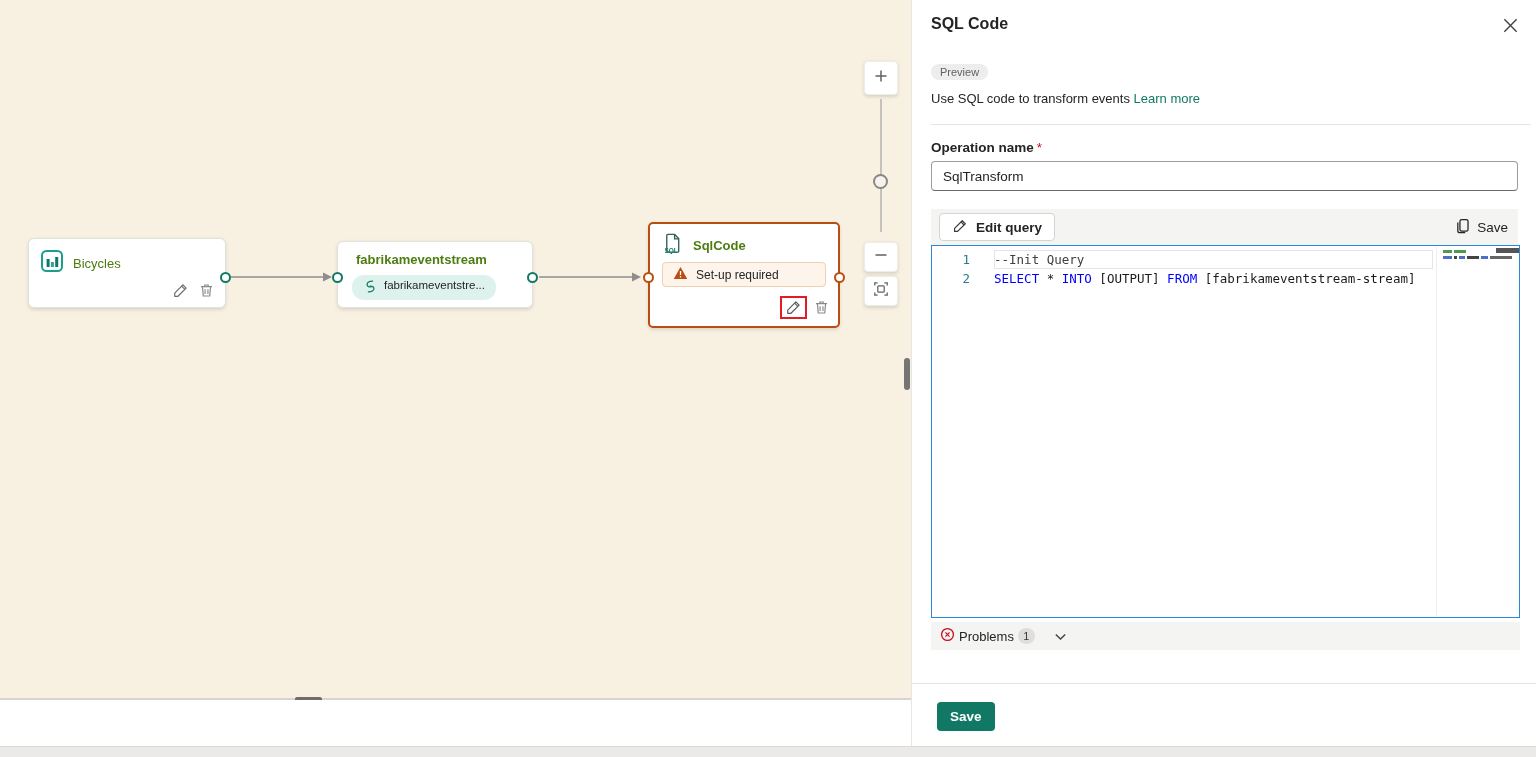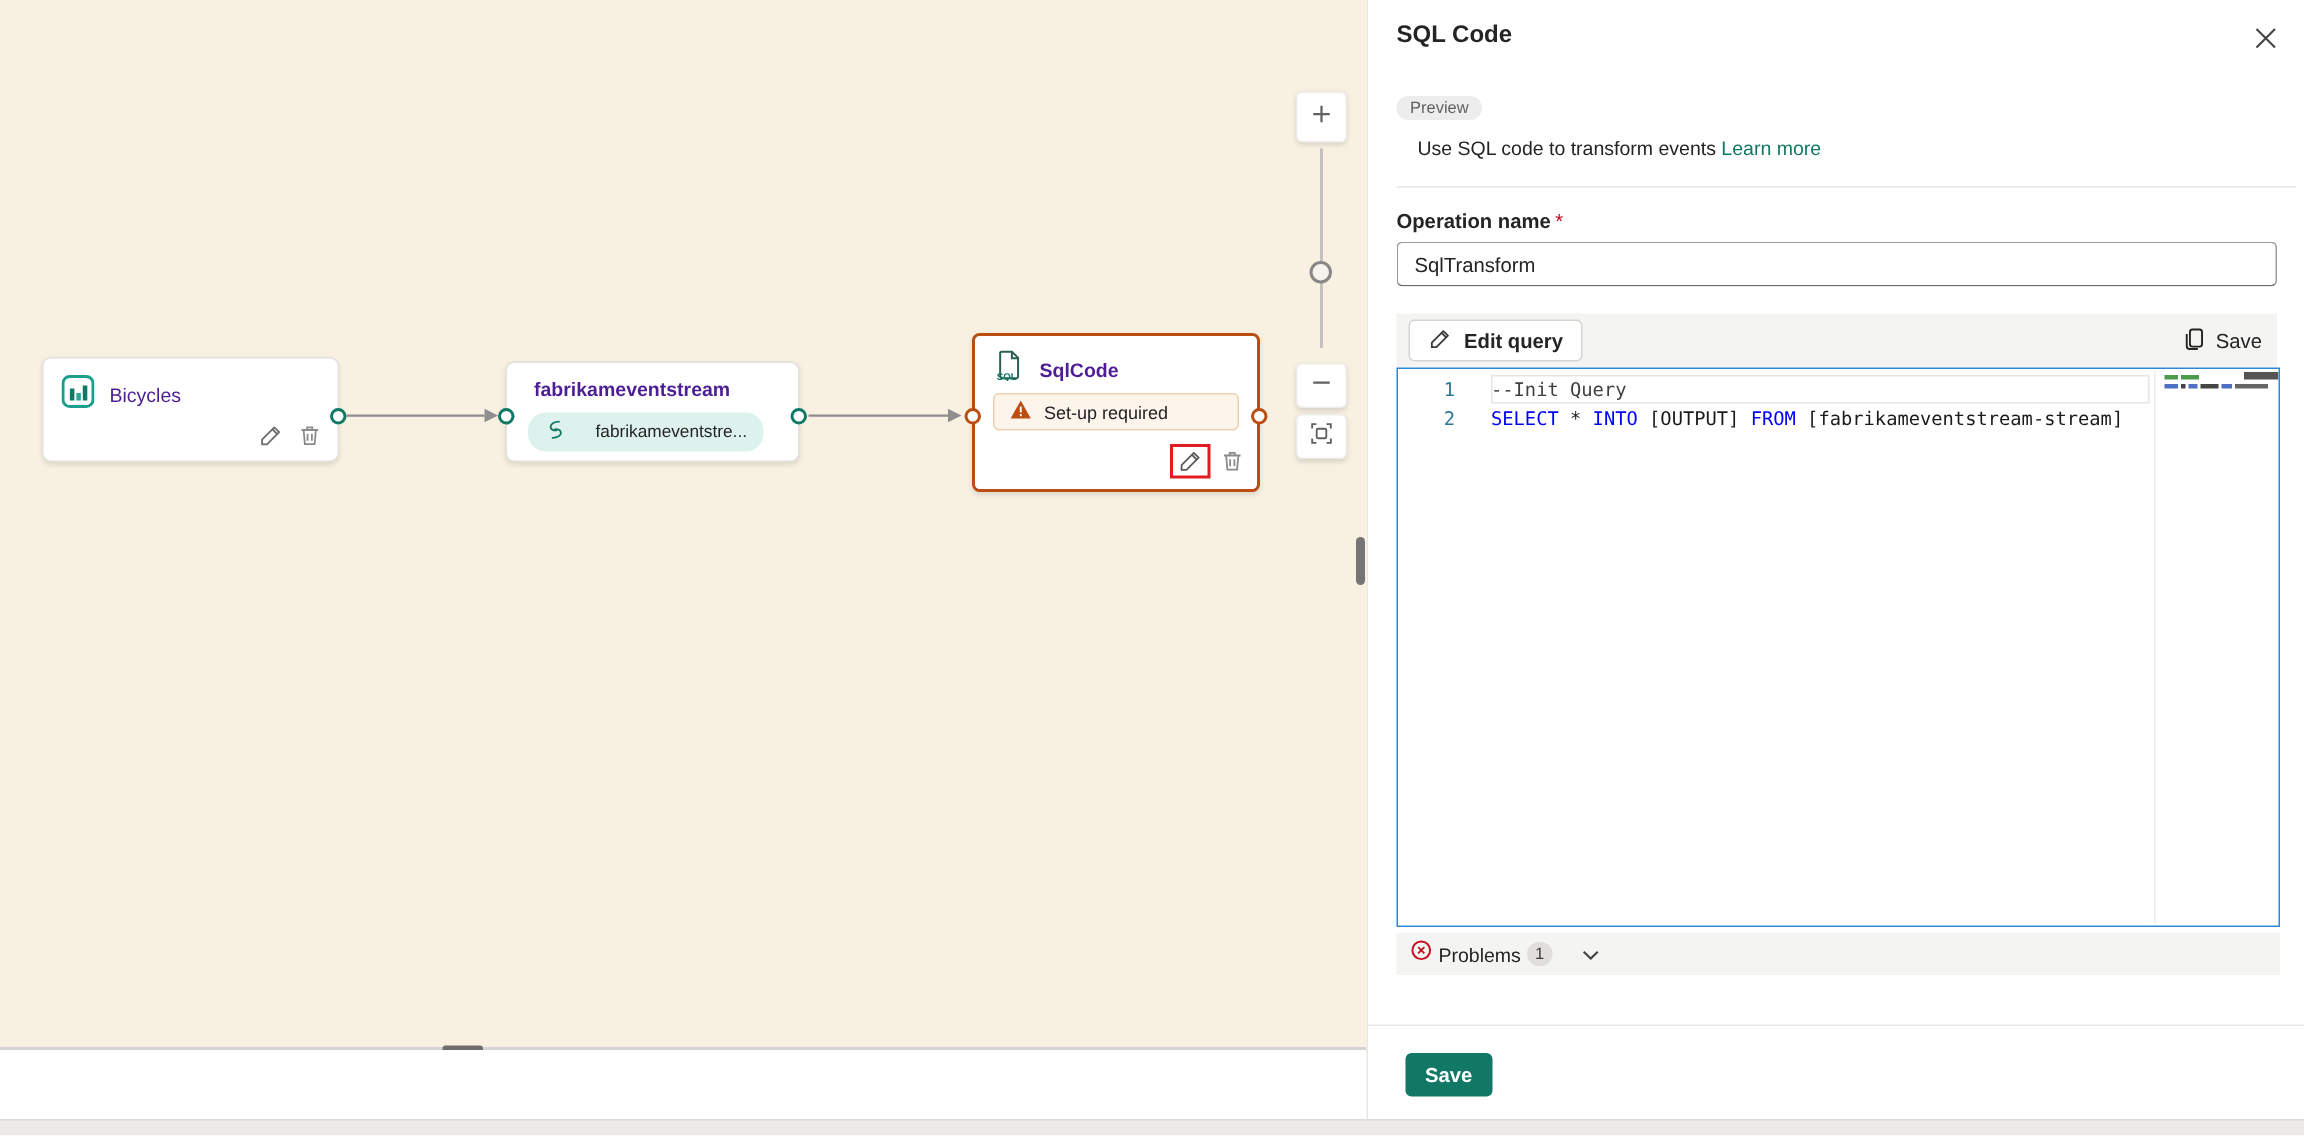--- a/index.html
+++ b/index.html
@@ -5,31 +5,31 @@
   * { box-sizing: border-box; margin: 0; padding: 0; }
   html,body { width:1536px; height:757px; overflow:hidden; font-family:"Liberation Sans", sans-serif; background:#fff; color:#242424; }
   .page { position:relative; width:1536px; height:757px; }
 
   
   .canvas { position:absolute; left:0; top:0; width:911px; height:700px; background:#F8F1E2; overflow:hidden; }
   .edges { position:absolute; left:0; top:0; pointer-events:none; }
 
   .node { position:absolute; background:#fff; border:1px solid #E3E1DE; border-radius:6px; box-shadow:0 1.6px 3.6px rgba(0,0,0,.11); }
   .node-head { display:flex; align-items:center; gap:10px; padding:11px 12px 0 12px; }
-  .node-title { font-size:13px; font-weight:600; color:#4c1d95; white-space:nowrap; }
+  .node-title { font-size:13px; font-weight:600; color:#4d7c0f; white-space:nowrap; }
   .node-actions { position:absolute; right:10px; bottom:8px; display:flex; align-items:center; gap:9px; color:#616161; }
   .icon-btn { display:inline-flex; cursor:pointer; }
 
   #node-bicycles { left:28px; top:238px; width:198px; height:70px; }
   #node-bicycles .node-title { font-weight:400; }
 
   #node-es { left:337px; top:241px; width:196px; height:67px; }
   #node-es .node-head { padding:10px 14px 0 18px; }
   #node-es .node-title { font-weight:700; }
-  .stream-pill { position:absolute; left:14px; top:33px; display:inline-flex; align-items:center; gap:19px; background:#DDF2ED; border-radius:12px; padding:4px 11px; font-size:11.5px; color:#242424; white-space:nowrap; }
+  .stream-pill { position:absolute; left:14px; top:33px; display:inline-flex; gap:6px; background:#DDF2ED; border-radius:12px; padding:4px 11px; font-size:11.5px; color:#242424; white-space:nowrap; }
 
   #node-sql { left:648px; top:222px; width:192px; height:106px; border:2px solid #BA4E10; border-radius:5px; }
   .warn-pill { position:absolute; left:12px; top:38px; width:164px; height:25px; display:flex; align-items:center; gap:8px; background:#FDF4EC; border:1px solid #F0CFAE; border-radius:4px; padding:0 10px; font-size:12px; color:#242424; }
   .sql-actions { position:absolute; right:8px; bottom:7px; display:flex; align-items:center; gap:6px; color:#616161; }
   .red-highlight { display:inline-flex; border:2px solid #E31B23; padding:1px 3px; }
 
   .port { position:absolute; width:11px; height:11px; background:#fff; border:2px solid #117865; border-radius:50%; }
   #node-bicycles .port-out { right:-6px; top:33px; }
   #node-es .port-in  { left:-6px; top:30px; }
   #node-es .port-out { right:-6px; top:30px; }
@@ -49,21 +49,21 @@
   .h-scroll-thumb { position:absolute; left:295px; top:697px; width:27px; height:5px; background:#6F6C69; border-radius:2px; }
 
   .canvas-footer { position:absolute; left:0; top:700px; width:911px; height:46px; background:#fff; border-top:1px solid #E3E1DE; border-right:1px solid #E3E1DE; display:flex; align-items:center; justify-content:flex-end; gap:26px; padding-right:18px; }
   .refresh-btn { display:flex; align-items:center; gap:9px; font-size:13.5px; color:#424242; cursor:pointer; }
 
   
   .panel { position:absolute; left:911px; top:0; width:625px; height:746px; background:#fff; border-left:1px solid #E8E6E3; }
   .panel-title { position:absolute; left:19px; top:15px; font-size:16px; font-weight:700; color:#242424; }
   .close-btn { position:absolute; right:17px; top:17px; display:inline-flex; cursor:pointer; }
   .preview-badge { position:absolute; left:19px; top:64px; font-size:11px; color:#616161; background:#EDEDED; border-radius:9px; padding:2px 9px; }
-  .panel-desc { position:absolute; left:19px; top:91px; font-size:13px; color:#242424;margin-left:14px; }
+  .panel-desc { position:absolute; left:19px; top:91px; font-size:13px; color:#242424; }
   .learn-more { color:#117865; text-decoration:none; cursor:pointer; }
   .divider1 { position:absolute; left:19px; right:5px; top:124px; border-top:1px solid #E6E4E1; }
 
   .op-label { position:absolute; left:19px; top:140px; font-size:13.5px; font-weight:700; }
   .req { color:#C50F1F; padding-left:3px; font-weight:400; }
   .op-input { position:absolute; left:19px; top:161px; width:587px; height:30px; border:1px solid #9E9C9A; border-bottom-color:#6b6967; border-radius:4px; font-family:"Liberation Sans",sans-serif; font-size:13.5px; color:#242424; padding:0 11px; outline:none; }
 
   .editor-toolbar { position:absolute; left:19px; top:209px; width:587px; height:36px; background:#F4F4F3; display:flex; align-items:center; padding:0 10px 0 8px; }
   .edit-query-btn { display:inline-flex; align-items:center; gap:8px; height:28px; padding:0 12px; background:#fff; border:1px solid #D6D4D1; border-radius:4px; font-size:13.5px; font-weight:700; color:#242424; cursor:pointer; }
   .copy-btn { margin-left:auto; display:inline-flex; align-items:center; gap:6px; font-size:13.5px; color:#242424; cursor:pointer; background:none; border:none; font-family:inherit; }

